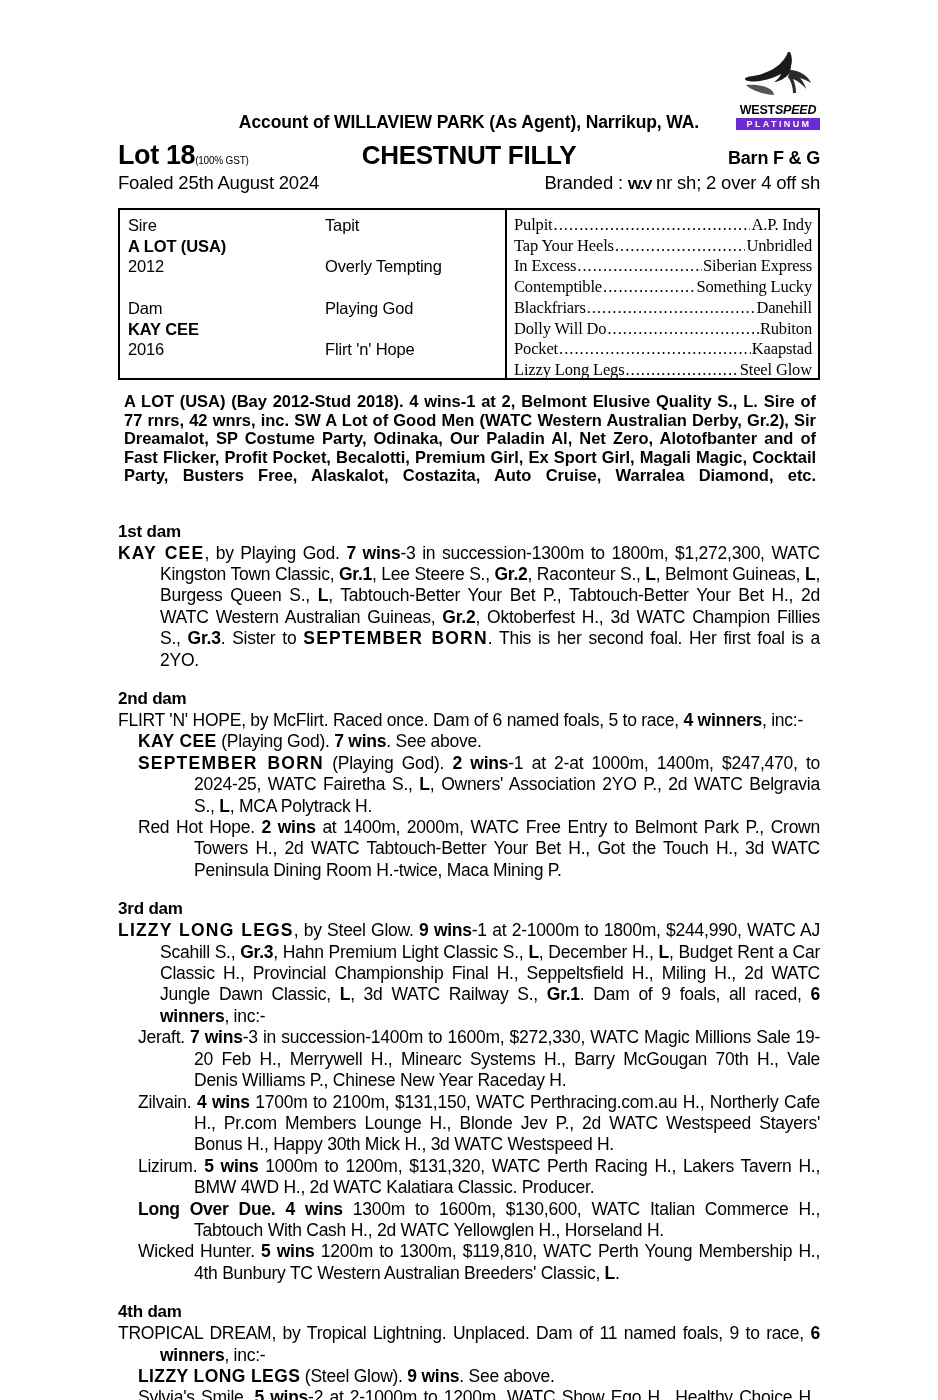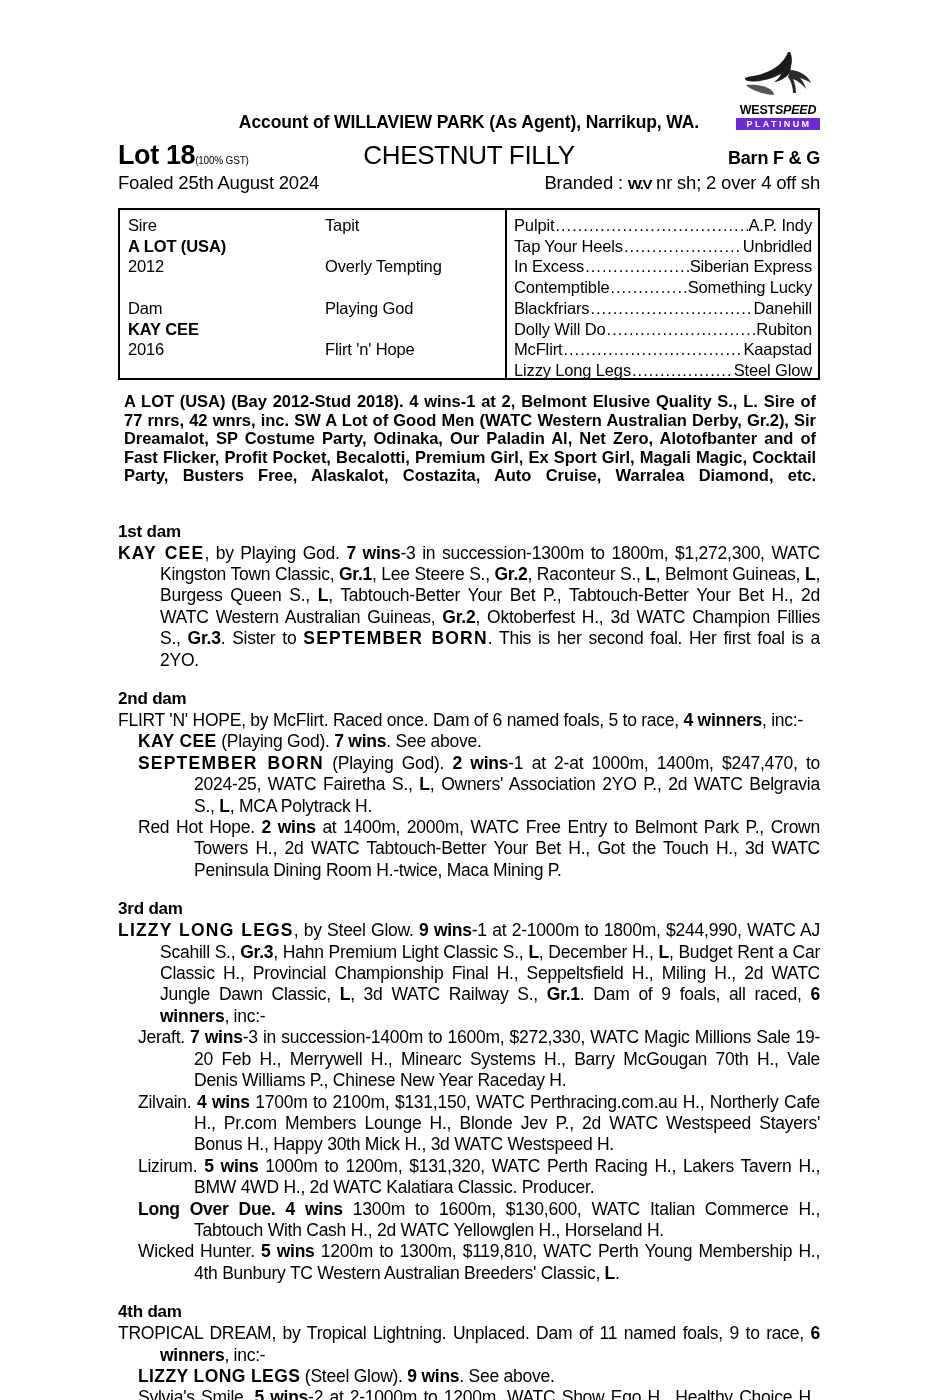--- a/index.html
+++ b/index.html
@@ -82,21 +82,21 @@
   .lot-gst {
     font-size: 10px;
     font-weight: normal;
     letter-spacing: -0.2px;
   }
   .lot-center {
     position: absolute;
     left: 0; right: 0; bottom: 0;
     text-align: center;
     font-size: 26px;
-    font-weight: normal;
+    font-weight: bold;
     letter-spacing: -0.3px;
   }
   .lot-right {
     position: absolute;
     right: 0; bottom: 2px;
     font-size: 18px;
     font-weight: bold;
     letter-spacing: -0.2px;
   }
 
@@ -155,20 +155,21 @@
   .ped-col-3 { left: 394px; right: 6px; }
   .ped-name-bold {
     font-weight: bold;
     letter-spacing: -0.1px;
   }
   .ped-blank { visibility: hidden; }
   .ped-line3 {
     display: flex;
     align-items: flex-end;
     white-space: nowrap;
+    font-family: Liberation Serif, serif;
   }
   .ped-line3 .l { flex: 0 0 auto; }
   .ped-line3 .dots {
     flex: 1 1 auto;
     overflow: hidden;
     white-space: nowrap;
     letter-spacing: 1px;
     margin: 0 1px;
   }
   .ped-line3 .r { flex: 0 0 auto; }
@@ -296,21 +297,21 @@
           <span class="l">Blackfriars</span>
           <span class="dots">............................................................</span>
           <span class="r">Danehill</span>
         </div>
         <div class="ped-line3">
           <span class="l">Dolly Will Do</span>
           <span class="dots">............................................................</span>
           <span class="r">Rubiton</span>
         </div>
         <div class="ped-line3">
-          <span class="l">McFlirt</span>
+          <span class="l">Pocket</span>
           <span class="dots">............................................................</span>
           <span class="r">Kaapstad</span>
         </div>
         <div class="ped-line3">
           <span class="l">Lizzy Long Legs</span>
           <span class="dots">............................................................</span>
           <span class="r">Steel Glow</span>
         </div>
       </div>
   </div>

